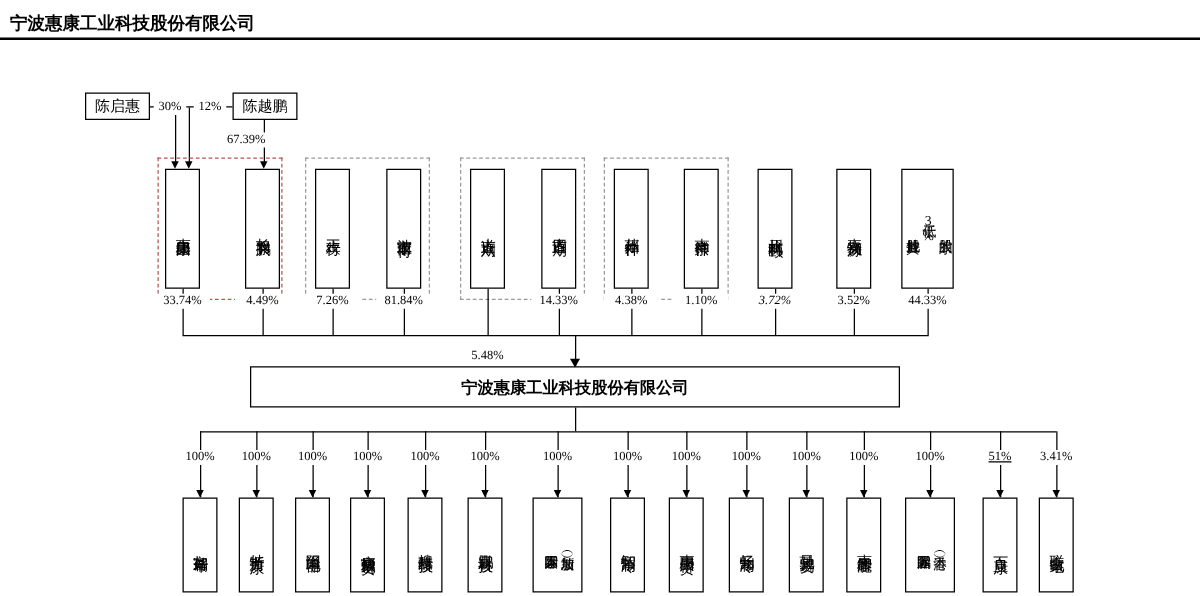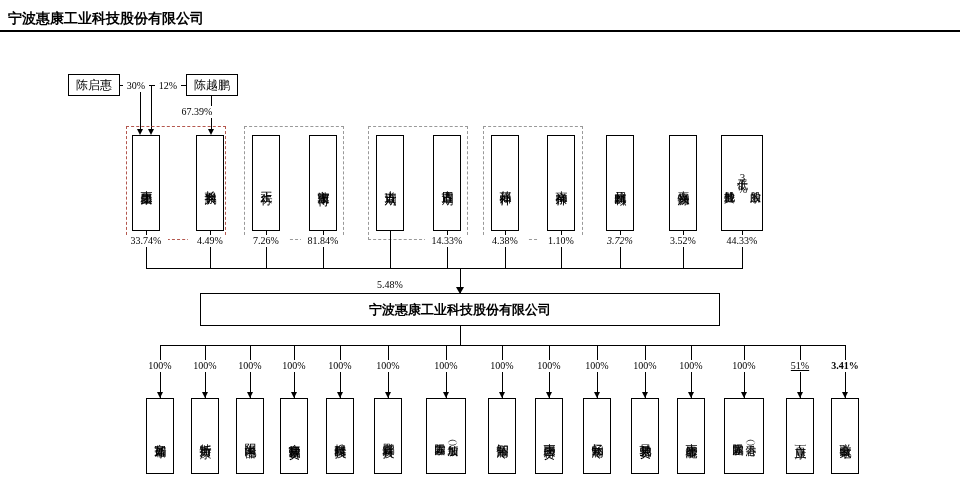--- a/index.html
+++ b/index.html
@@ -124,21 +124,21 @@
   <div class="lbl" style="left:320px;top:360px;width:40px;">100%</div>
   <div class="lbl" style="left:368px;top:360px;width:40px;">100%</div>
   <div class="lbl" style="left:426px;top:360px;width:40px;">100%</div>
   <div class="lbl" style="left:482px;top:360px;width:40px;">100%</div>
   <div class="lbl" style="left:529px;top:360px;width:40px;">100%</div>
   <div class="lbl" style="left:577px;top:360px;width:40px;">100%</div>
   <div class="lbl" style="left:625px;top:360px;width:40px;">100%</div>
   <div class="lbl" style="left:671px;top:360px;width:40px;">100%</div>
   <div class="lbl" style="left:724px;top:360px;width:40px;">100%</div>
   <div class="lbl" style="left:780px;top:360px;width:40px;text-decoration:underline;">51%</div>
-  <div class="lbl" style="left:825px;top:360px;width:40px;font-weight:bold;">3.41%</div>
+  <div class="lbl" style="left:825px;top:360px;width:40px;">3.41%</div>
 
   <div class="arr" style="left:157px;top:392px;"></div>
   <div class="arr" style="left:202px;top:392px;"></div>
   <div class="arr" style="left:247px;top:392px;"></div>
   <div class="arr" style="left:291px;top:392px;"></div>
   <div class="arr" style="left:337px;top:392px;"></div>
   <div class="arr" style="left:385px;top:392px;"></div>
   <div class="arr" style="left:443px;top:392px;"></div>
   <div class="arr" style="left:499px;top:392px;"></div>
   <div class="arr" style="left:546px;top:392px;"></div>

